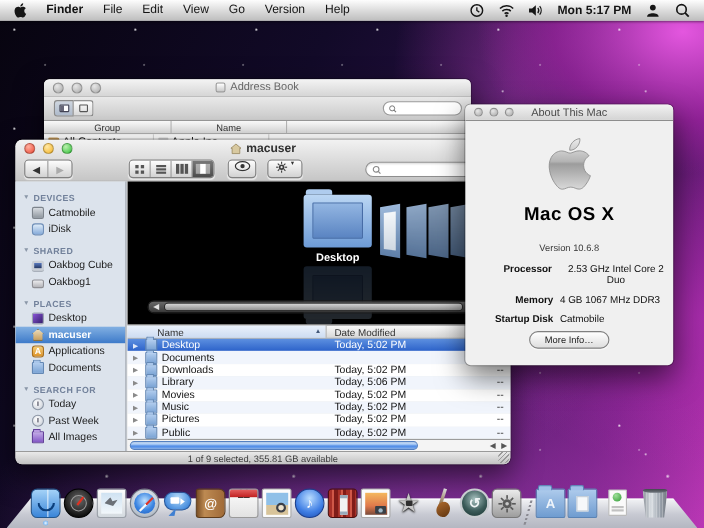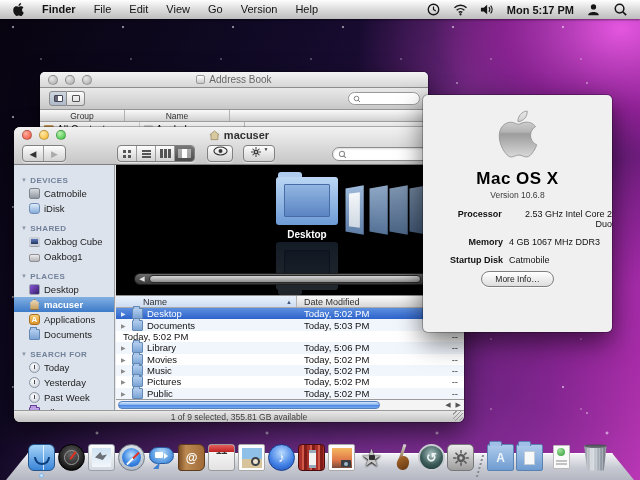--- a/index.html
+++ b/index.html
@@ -158,27 +158,27 @@
     display:flex;align-items:center;justify-content:center;font-size:8.5px;color:#3c3c3c;position:absolute}
   .grip{position:absolute;right:1px;bottom:1px;width:10px;height:10px;
     background:repeating-linear-gradient(135deg,transparent 0 2px,#9a9a9a 2px 3px);border-radius:0 0 5px 0}
   
   #about{left:423px;top:95px;width:189px;height:237px;z-index:30;background:#f0f0f0;text-align:center}
   #about .titlebar{height:15px;background:linear-gradient(#f2f2f2,#d4d4d4);font-size:10px;color:#4a4a4a}
   #about .lights{gap:6px}
   #about .light{width:8px;height:8px}
   .am-logo{width:46px;height:54px;margin:12px auto 4px}
   .am-os{font-size:17px;font-weight:bold;color:#000;letter-spacing:.5px}
-  .am-ver{font-size:8.5px;color:#3a3a3a;margin-top:1px}
+  .am-ver{font-size:8.5px;color:#3a3a3a;margin-top:15px}
   .pill{display:inline-block;margin-top:7px;padding:2px 13px;font-size:8.5px;color:#222;border:1px solid #808080;
     border-radius:9px;background:linear-gradient(#ffffff,#dedede);box-shadow:0 1px 1px rgba(255,255,255,.8)}
   .specs{margin-top:9px;display:flex;flex-direction:column;gap:8px}
   .spec{display:flex;font-size:9px;color:#111}
   .spec b{width:80px;text-align:right;margin-right:6px}
-  .spec span{text-align:right}
+  .spec span{text-align:center}
   .am-copy{margin-top:9px;font-size:7.5px;color:#4a4a4a;line-height:1.35}
   
   .dock-shelf{position:absolute;left:6px;right:6px;bottom:0;height:27px;z-index:40;
     clip-path:polygon(3.5% 0,96.5% 0,100% 100%,0 100%);
     background:linear-gradient(#f4f5f7,#c7c9d2 55%,#b4b7c1);box-shadow:inset 0 1px 0 #fff}
   .dock-sep{position:absolute;left:479px;bottom:3px;width:2px;height:22px;z-index:41;
     background:repeating-linear-gradient(180deg,#8a8a92 0 2px,transparent 2px 4px);transform:skewX(-16deg)}
   .dk{position:absolute;bottom:9px;width:27px;height:27px;z-index:42}
   .dk-ind{position:absolute;left:39px;bottom:2px;width:5px;height:5px;border-radius:50%;z-index:43;
     background:radial-gradient(circle,#eaf6ff,#7fb8f0 60%,transparent 75%)}
@@ -310,21 +310,21 @@
         </span>
     </span>
     <span class="ab-search">
       <svg width="8" height="8" viewBox="0 0 16 16">
           <circle cx="7" cy="7" r="4.6" fill="none" stroke="#777" stroke-width="1.8"></circle>
           <path d="M10.4 10.4 L14 14" stroke="#777" stroke-width="2"></path>
         </svg>
     </span>
   </div>
   <div class="ab-cols">
-    <span class="ab-col" style="width:85px">Group</span>
+    <span class="ab-col" style="width:116px">Group</span>
     <span class="ab-col" style="width:105px">Name</span>
   </div>
   <div class="ab-body">
     <div class="ab-list">
       <div class="ab-row">
         <span class="ab-cell" style="width:100px;border-right:1px solid #d8d8d8;height:100%">
           <span class="ic-book"></span>
           <span>All Contacts</span>
         </span>
         <span class="ab-cell">
@@ -458,24 +458,20 @@
     <div class="sb-h">
         <span class="tri">▼</span>
         <span>SEARCH FOR</span>
       </div>
     <div class="sb-i">
         <span class="ic ic-clock"></span>
         <span>Today</span>
       </div>
     <div class="sb-i">
         <span class="ic ic-clock"></span>
-        <span>Yesterday</span>
-      </div>
-    <div class="sb-i">
-        <span class="ic ic-clock"></span>
         <span>Past Week</span>
       </div>
     <div class="sb-i">
         <span class="ic ic-smart"></span>
         <span>All Images</span>
       </div>
 
   </div>
 
   <div class="pane">
@@ -517,24 +513,28 @@
           </span>
         <span class="r-date">Today, 5:02 PM</span>
           <span class="r-size">--</span>
       </div>
       <div class="row">
         <span class="r-name">
             <span class="r-disc">▶</span>
             <span class="ic ic-folder"></span>
             <span>Documents</span>
           </span>
-        <span class="r-date">Today, 5:03 PM</span>
           <span class="r-size">--</span>
       </div>
       <div class="row">
+        <span class="r-name">
+            <span class="r-disc">▶</span>
+            <span class="ic ic-folder"></span>
+            <span>Downloads</span>
+          </span>
         <span class="r-date">Today, 5:02 PM</span>
           <span class="r-size">--</span>
       </div>
       <div class="row">
         <span class="r-name">
             <span class="r-disc">▶</span>
             <span class="ic ic-folder"></span>
             <span>Library</span>
           </span>
         <span class="r-date">Today, 5:06 PM</span>
@@ -587,20 +587,28 @@
     </div>
   </div>
 
   <div class="statusbar">
     <span>1 of 9 selected, 355.81 GB available</span>
     <span class="grip"></span>
   </div>
 </div>
 
 <div class="window" id="about">
+  <div class="titlebar">
+    <span class="lights">
+      <span class="light lt-gray"></span>
+      <span class="light lt-gray"></span>
+      <span class="light lt-gray"></span>
+    </span>
+    <span>About This Mac</span>
+  </div>
   <svg class="am-logo" viewBox="0 0 24 24">
     <defs>
         <linearGradient id="ag" x1="0" y1="0" x2="0" y2="1">
       <stop offset="0" stop-color="#ebebeb"></stop>
           <stop offset=".45" stop-color="#b4b4b4"></stop>
       <stop offset=".5" stop-color="#9c9c9c"></stop>
           <stop offset="1" stop-color="#d9d9d9"></stop>
     </linearGradient>
       </defs>
     <path fill="url(#ag)" stroke="#8a8a8a" stroke-width=".4" d="M12.152 6.896c-.948 0-2.415-1.078-3.96-1.04-2.04.027-3.91 1.183-4.961 3.014-2.117 3.675-.546 9.103 1.519 12.09 1.013 1.454 2.208 3.09 3.792 3.039 1.52-.065 2.09-.987 3.935-.987 1.831 0 2.35.987 3.96.948 1.637-.026 2.676-1.48 3.676-2.948 1.156-1.688 1.636-3.325 1.662-3.415-.039-.013-3.182-1.221-3.22-4.857-.026-3.04 2.48-4.494 2.597-4.559-1.429-2.09-3.623-2.324-4.39-2.376-2-.156-3.675 1.09-4.61 1.09zM15.53 3.83c.843-1.012 1.4-2.427 1.245-3.83-1.207.052-2.662.805-3.532 1.818-.78.896-1.454 2.338-1.273 3.714 1.338.104 2.715-.688 3.559-1.701"></path>

